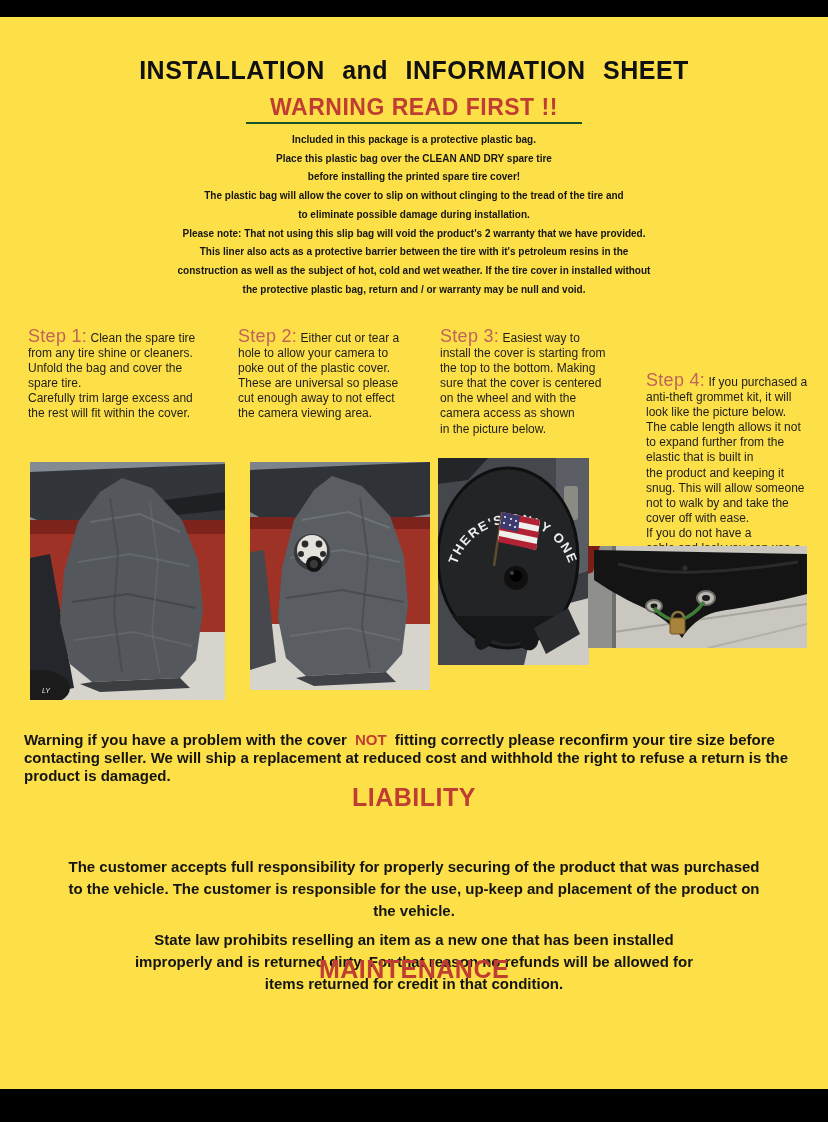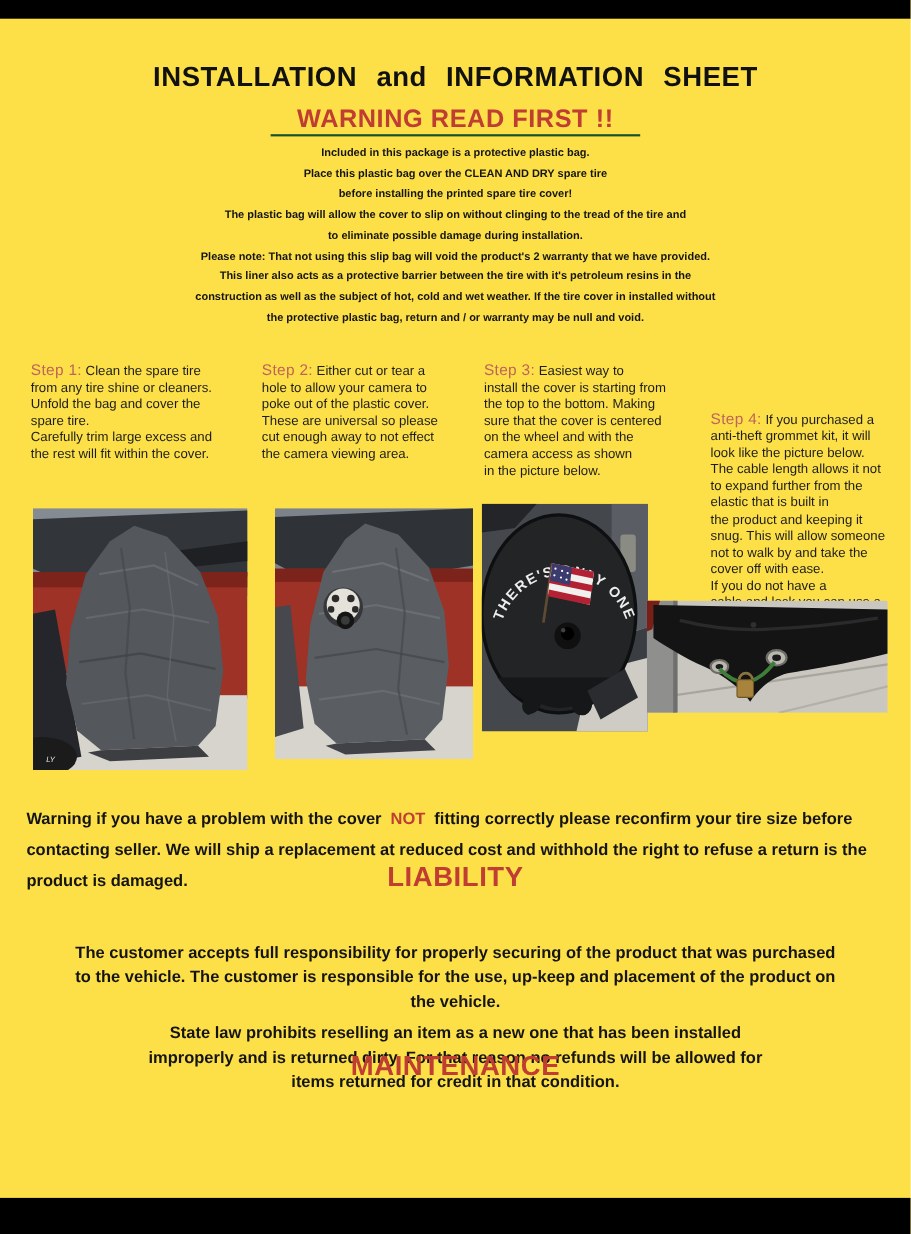--- a/index.html
+++ b/index.html
@@ -27,36 +27,36 @@
     display:inline-block;font-size:23px;font-weight:700;color:#bf3d32;
     border-bottom:2px solid #14532d;padding:0 24px 1px 24px;letter-spacing:.5px;
   }
   .intro{
     position:absolute;top:131px;left:14px;width:800px;
     text-align:center;font-size:10px;font-weight:700;line-height:18.7px;
     white-space:pre-line;color:#151515;
   }
 
   .step{position:absolute;top:329px;font-size:12px;line-height:15.1px;color:#1d1d1d;}
-  .step .step-label{font-size:14px;color:#c0635a;letter-spacing:.3px;}
+  .step .step-label{font-size:18px;color:#c0635a;letter-spacing:.3px;}
   .step .step-body{white-space:pre-line;}
   .step1{left:28px;width:202px;}
   .step2{left:238px;width:202px;}
   .step3{left:440px;width:200px;}
   .step4{left:646px;width:178px;margin-top:44px;}
 
   .photo{position:absolute;display:block;}
   .photo1{left:30px;top:462px;}
   .photo2{left:250px;top:462px;}
   .photo3{left:438px;top:458px;}
   .photo4{left:588px;top:546px;}
 
   .warning-note{
     position:absolute;top:716px;left:24px;width:788px;
-    font-size:15px;font-weight:700;line-height:28px;color:#141414;
+    font-size:15px;font-weight:700;line-height:18px;color:#141414;
   }
   .warning-note .hl{color:#bf3d32;padding:0 4px;}
 
   .red-heading{
     position:absolute;left:0;width:828px;text-align:center;
     font-size:25px;font-weight:700;color:#bf3d32;letter-spacing:.5px;
   }
   .liability-heading{top:783px;}
   .maintenance-heading{top:955px;}
 

